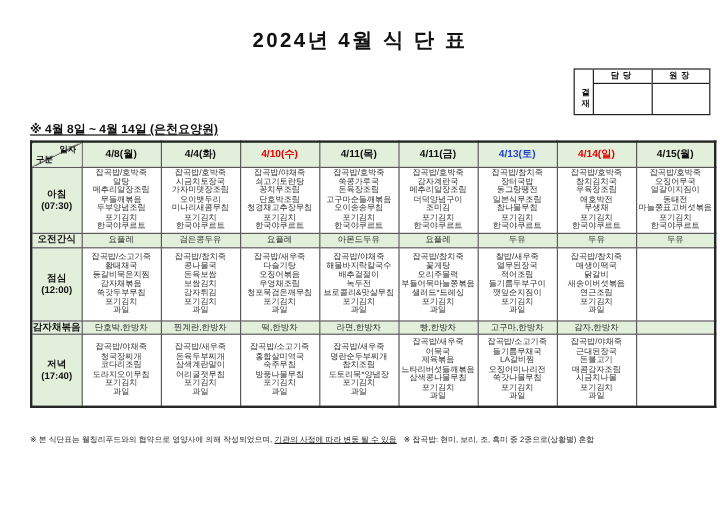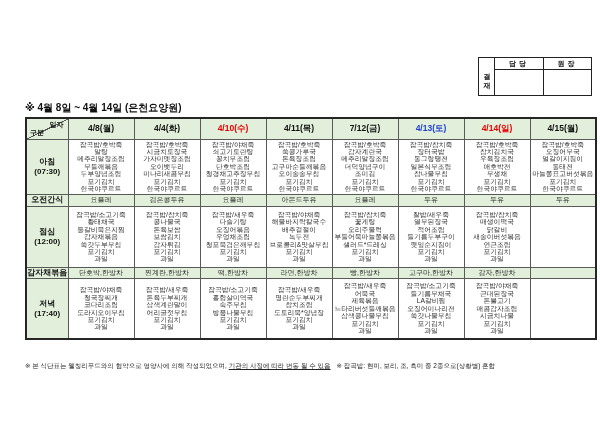--- a/index.html
+++ b/index.html
@@ -37,21 +37,21 @@
   .appr-col + .appr-col { border-left: 1px solid #222; }
   .appr-head {
     height: 12px; line-height: 12px; text-align: center;
     font-size: 7px; font-weight: bold; color: #111;
     border-bottom: 1px solid #222;
     letter-spacing: 3px;
   }
   .appr-body { height: 25px; }
   .subtitle {
     position: absolute; top: 101px; left: 25px;
-    font-size: 10px; font-weight: bold; color: #111;
+    font-size: 10px; font-weight: bold; color: #111; text-decoration: underline;
   }
   
   table.menu {
     position: absolute; top: 117px; left: 25px;
     width: 570px;
     border-collapse: collapse;
     table-layout: fixed;
     border: 2px solid #262626;
   }
   table.menu th, table.menu td {
@@ -94,20 +94,21 @@
     font-size: 6.5px; color: #222; white-space: nowrap;
   }
   .footer-note .ul { text-decoration: underline; }
   .footer-note .n2 { margin-left: 6px; }
 </style>
 </head>
 <body>
 
 <div class="page">
 
+  <div class="page-title">2024년 4월 식 단 표</div>
 
   <div class="approval">
     <div class="appr-label">결재</div>
     <div class="appr-col">
       <div class="appr-head">담당</div>
       <div class="appr-body"></div>
     </div>
     <div class="appr-col">
       <div class="appr-head">원장</div>
       <div class="appr-body"></div>
@@ -131,21 +132,21 @@
     <thead>
       <tr>
         <th class="corner green">
           <span class="c-top">일자</span>
           <span class="c-bot">구분</span>
         </th>
       <th class="datehead green" style="color: rgb(17, 17, 17);">4/8(월)</th>
           <th class="datehead green" style="color: rgb(17, 17, 17);">4/4(화)</th>
           <th class="datehead green" style="color: rgb(230, 0, 0);">4/10(수)</th>
           <th class="datehead green" style="color: rgb(17, 17, 17);">4/11(목)</th>
-          <th class="datehead green" style="color: rgb(17, 17, 17);">7/12(금)</th>
+          <th class="datehead green" style="color: rgb(17, 17, 17);">4/11(금)</th>
           <th class="datehead green" style="color: rgb(31, 63, 208);">4/13(토)</th>
           <th class="datehead green" style="color: rgb(230, 0, 0);">4/14(일)</th>
           <th class="datehead green" style="color: rgb(17, 17, 17);">4/15(월)</th>
         </tr>
     </thead>
     <tbody id="menu-body">
         <tr style="height: 54px;">
           <th class="rowlabel green">
             <div>아침</div>
             <div>(07:30)</div>

